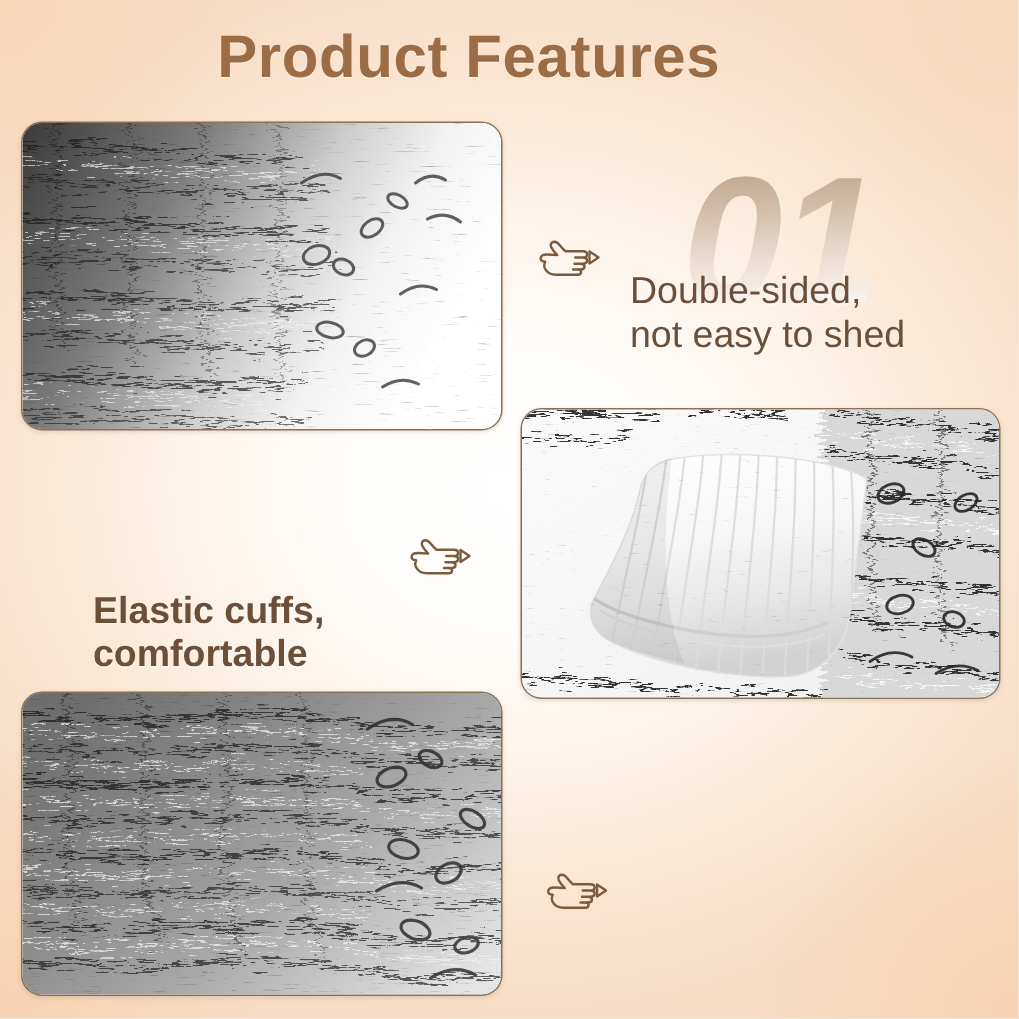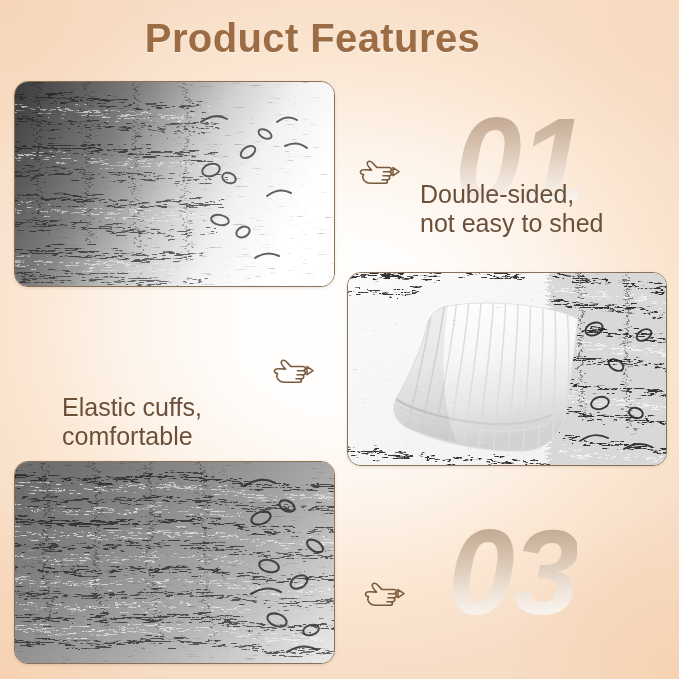--- a/index.html
+++ b/index.html
@@ -116,21 +116,21 @@
   .caption {
     position: absolute;
     color: #6c4f38;
     font-size: 25px;
     line-height: 1.16;
     white-space: pre-line;
     text-shadow: 0 1px 0 rgba(255,255,255,0.5);
     z-index: 5;
   }
   #cap-1 { left: 420px; top: 180px; }
-  #cap-2 { left: 62px;  top: 393px; }
+  #cap-2 { left: 62px;  top: 393px; font-weight: bold; }
   #cap-3 { left: 418px; top: 592px; }
 </style>
 </head>
 <body>
 
 <div id="page">
 
   <div class="title">Product Features</div>
 
   <div class="photo-card" id="photo-1">
@@ -405,21 +405,20 @@
           <path d="M236 132 q 16 -10 30 -2"></path>
           <path d="M272 190 q 16 -10 30 -2"></path>
           <path d="M230 24 q 16 -11 30 -3"></path>
         </g>
         <rect width="319" height="201" filter="url(#fn3)" fill="#ffffff" opacity="0.5"></rect>
         <rect width="319" height="201" fill="url(#g3bg)" opacity="0.15"></rect>
       </g>
     </svg>
   </div>
 
-  <div class="big-number" id="num-3">03</div>
 
   <div class="hand-icon" id="hand-3">
     <svg viewBox="0 0 44 40" aria-hidden="true">
       <path d="M6.5 21.5 C 4 21.5 3 20 3.6 18.5 C 4.2 17 6 16.6 8 16.7
                L 14.5 17.1 C 12.8 15.3 11.4 13.6 10.6 12
                C 9.6 10 10.6 8.4 12.3 8.2 C 13.9 8 15 9 16.2 10.5
                C 17.4 12 18.6 13.4 20 14.5
                L 31.5 14.5 C 33.3 14.5 34.4 15.4 34.4 16.6 C 34.4 17.8 33.3 18.7 31.5 18.7
                L 26.5 18.7 L 31.5 18.7 C 33.3 18.7 34.4 19.5 34.4 20.7 C 34.4 21.9 33.3 22.8 31.5 22.8
                L 26 22.8 L 30 22.8 C 31.7 22.8 32.7 23.6 32.7 24.7 C 32.7 25.9 31.7 26.7 30 26.7

